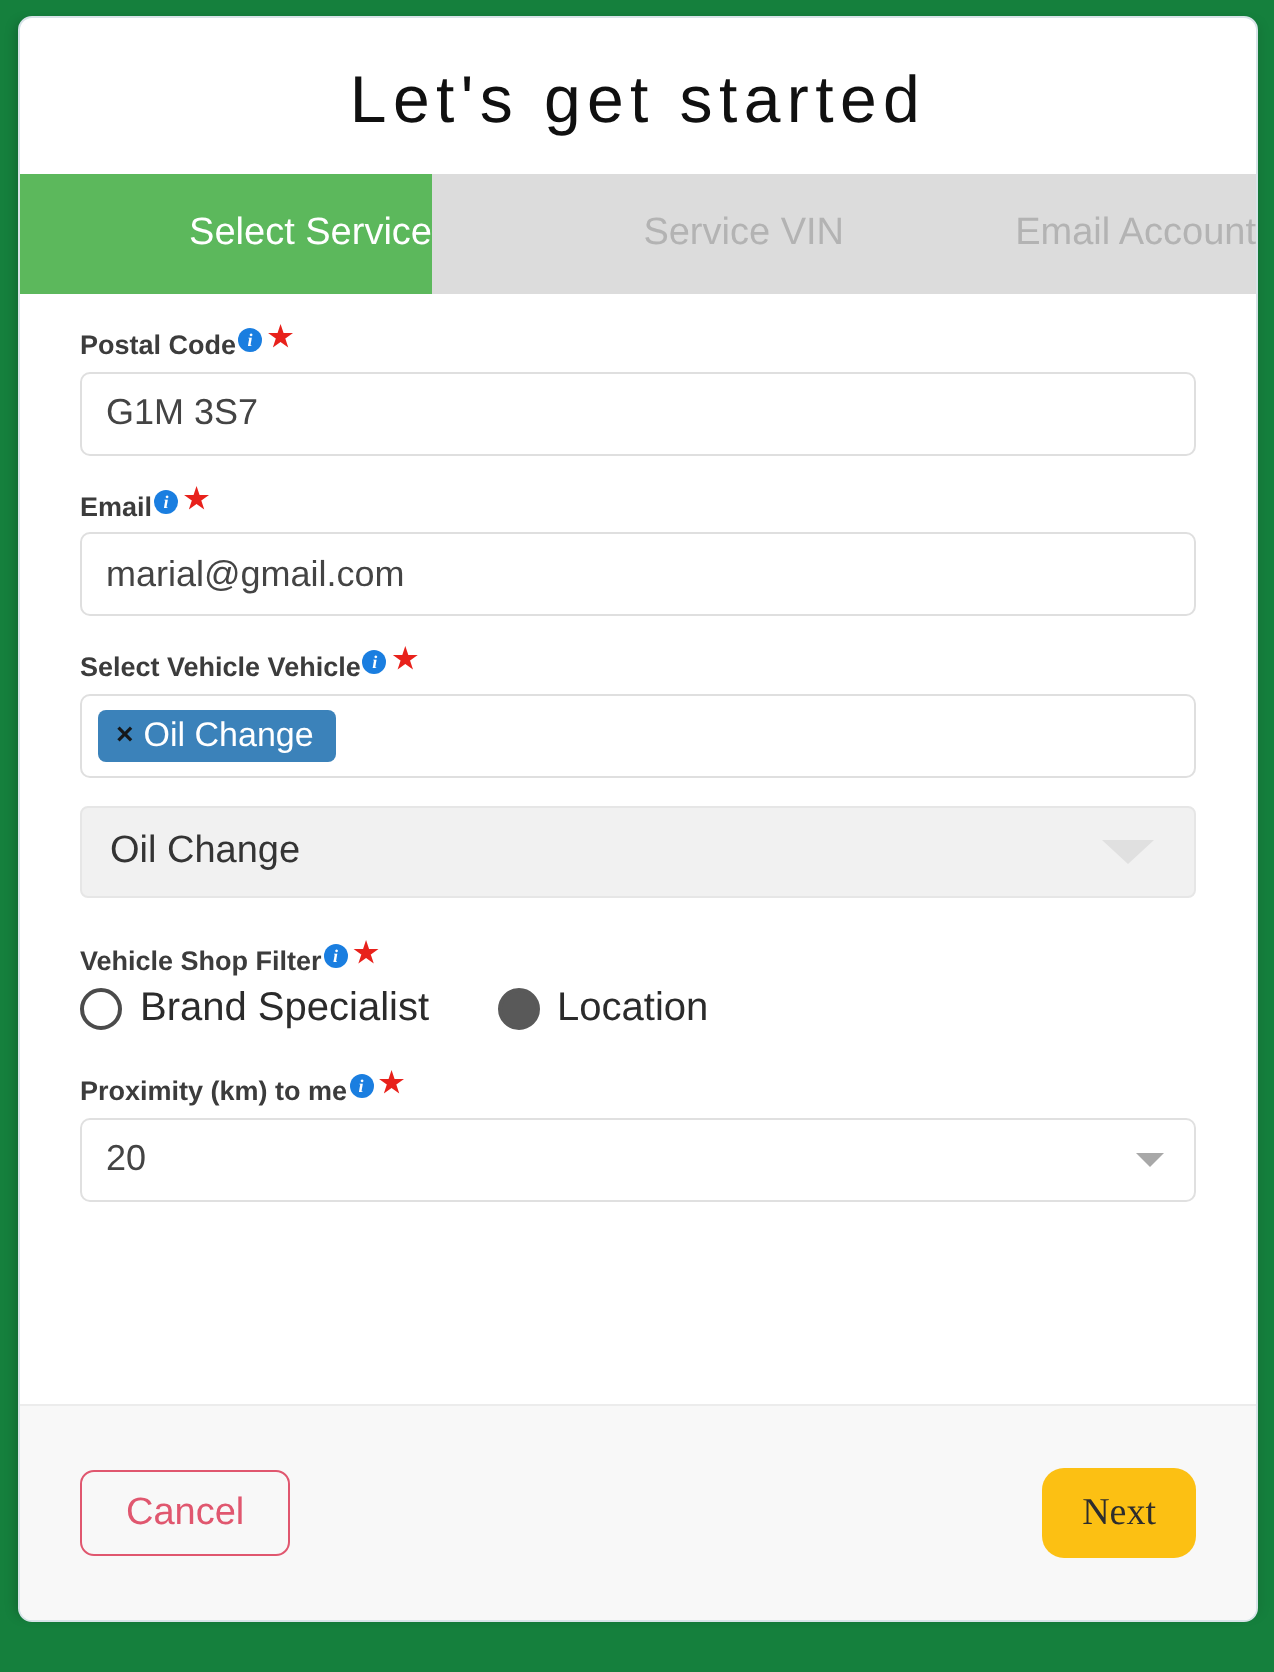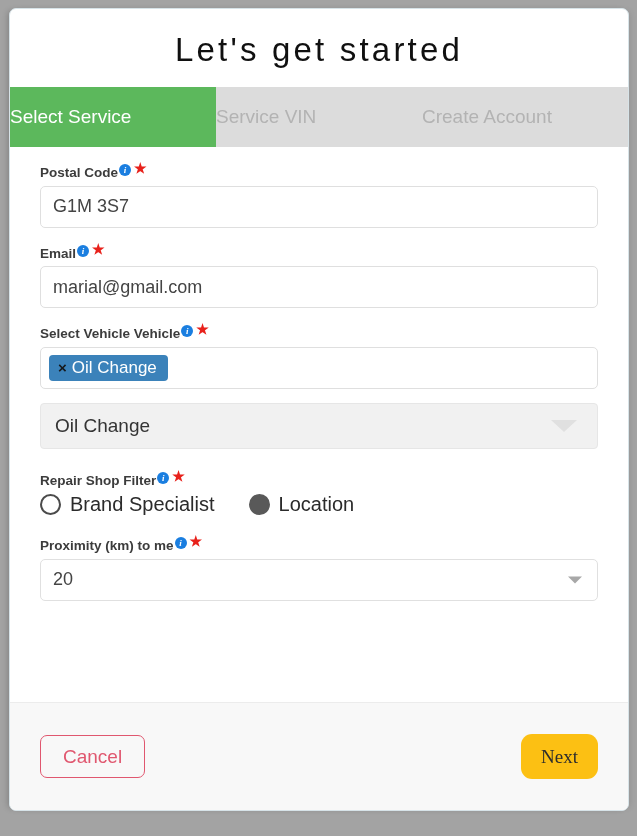--- a/index.html
+++ b/index.html
@@ -10,21 +10,21 @@
     height: 836px;
     background: #000000;
     font-family: "Liberation Sans", sans-serif;
     overflow: hidden;
   }
 
   #app {
     position: relative;
     width: 637px;
     height: 836px;
-    background: #a3a3a3;
+    background: #15803d;
   }
 
   
   .card {
     position: absolute;
     left: 9px;
     top: 8px;
     width: 620px;
     height: 803px;
     background: #ffffff;
@@ -53,21 +53,21 @@
     display: flex;
     width: 100%;
     height: 60px;
     background: #dcdcdc;
     flex: 0 0 auto;
   }
   .tab {
     flex: 1 1 0;
     display: flex;
     align-items: center;
-    justify-content: flex-start;
+    justify-content: flex-end;
     font-size: 19px;
     color: #b3b3b3;
     background: #dcdcdc;
     user-select: none;
     white-space: nowrap;
   }
   .tab.active {
     background: #5cb85c;
     color: #ffffff;
   }
@@ -294,21 +294,21 @@
     <div class="card-title">Let's get started</div>
 
     <div class="tabbar">
       <div class="tab active">
         <span>Select Service</span>
       </div>
       <div class="tab">
         <span>Service VIN</span>
       </div>
       <div class="tab">
-        <span>Create Account</span>
+        <span>Email Account</span>
       </div>
     </div>
 
     <div class="form-body">
 
       <div class="field">
         <label class="field-label">
           <span>Postal Code</span><span class="info-icon">i</span><span class="req-star">★</span>
         </label>
         <input class="text-input" type="text" value="G1M 3S7" placeholder="Postal Code" style="">
@@ -334,21 +334,21 @@
         </div>
 
         <div class="dropdown-panel">
           <span>Oil Change</span>
           <span class="caret-big"></span>
         </div>
       </div>
 
       <div class="field" style="margin-top:20px;">
         <label class="field-label">
-          <span>Repair Shop Filter</span><span class="info-icon">i</span><span class="req-star">★</span>
+          <span>Vehicle Shop Filter</span><span class="info-icon">i</span><span class="req-star">★</span>
         </label>
         <div class="radio-row">
           <label class="radio-opt">
             <span class="radio-dot"></span>
             <span>Brand Specialist</span>
           </label>
           <label class="radio-opt">
             <span class="radio-dot selected"></span>
             <span>Location</span>
           </label>

